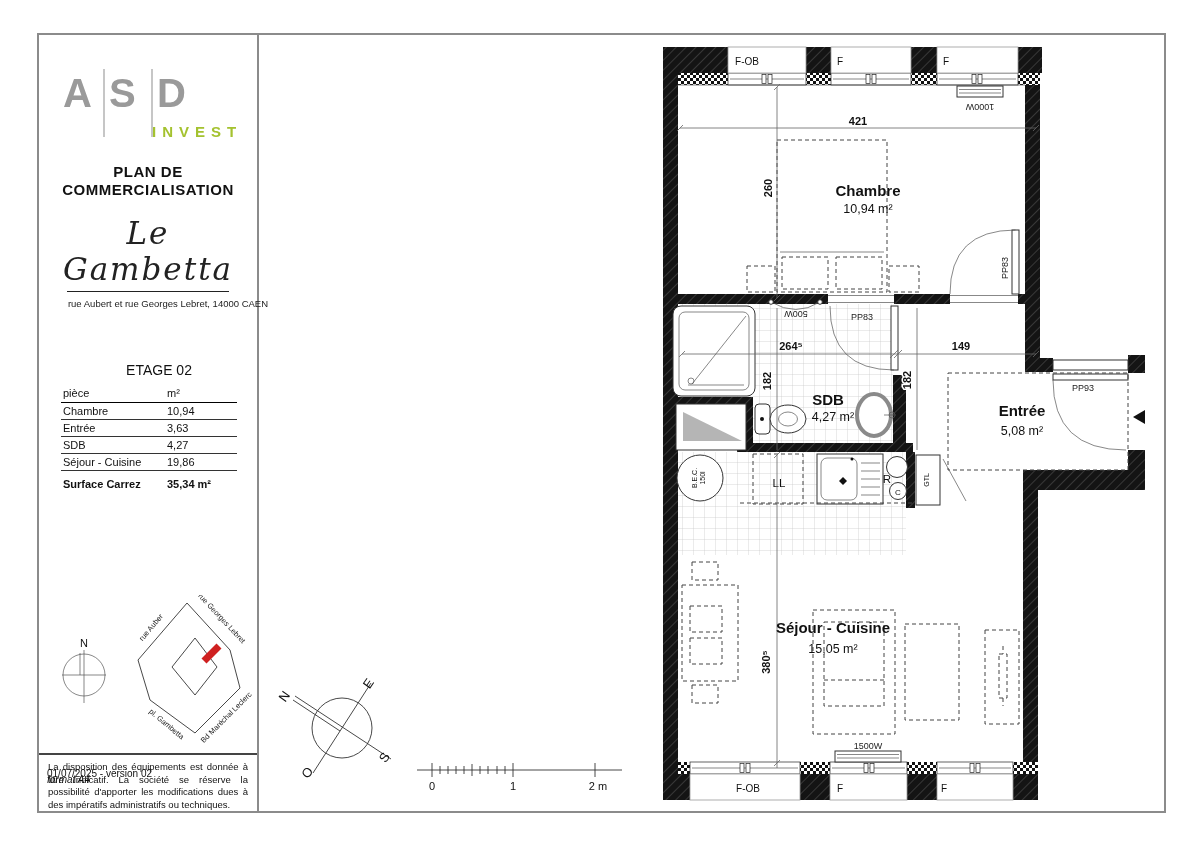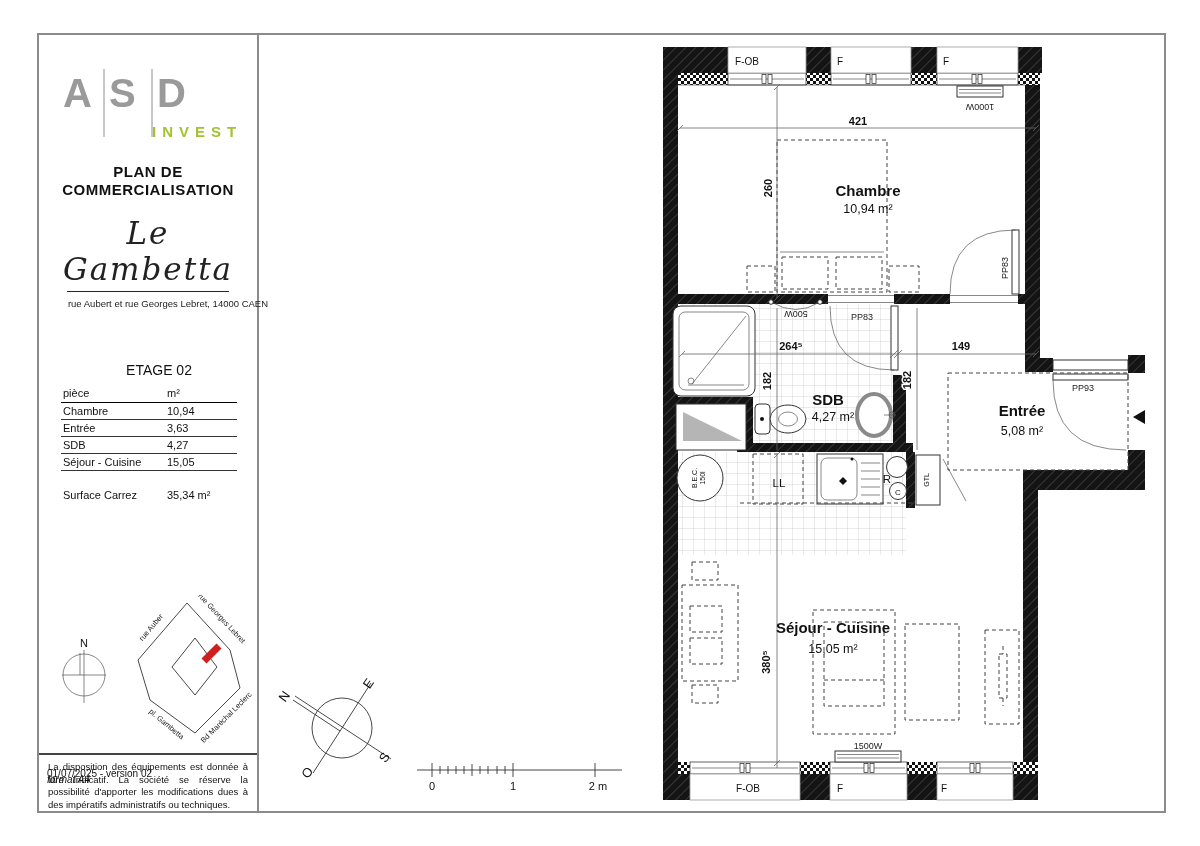--- a/index.html
+++ b/index.html
@@ -13,21 +13,21 @@
   .logo-sub{position:absolute;font-size:15px;font-weight:600;letter-spacing:6px;color:#a4c22f;}
   .doc-title{position:absolute;left:0;width:218px;text-align:center;font-size:15px;font-weight:bold;line-height:18px;letter-spacing:.5px;}
   .residence{position:absolute;left:0;width:218px;text-align:center;font-family:"DejaVu Serif",serif;font-style:italic;font-weight:400;font-size:31px;color:#222;letter-spacing:2px;}
   .sep{position:absolute;left:28px;width:162px;border-top:1.5px solid #222;}
   .address{position:absolute;left:0;width:218px;text-align:center;font-size:9.5px;color:#222;margin-left:20px;}
   .unit{position:absolute;left:0;width:218px;text-align:center;font-size:21px;font-weight:bold;letter-spacing:.5px;}
   .floor{position:absolute;left:0;width:240px;text-align:center;font-size:14px;}
   table.areas{position:absolute;left:22px;top:350px;width:176px;border-collapse:collapse;font-size:11px;}
   table.areas th{text-align:left;font-weight:normal;border-bottom:1.5px solid #000;padding:2px 0 3px 2px;}
   table.areas td{border-bottom:1px solid #333;padding:2px 0 2px 2px;}
-  table.areas tr.total td{border-bottom:none;border-top:0px;font-weight:normal;padding-top:18px;}
+  table.areas tr.total td{border-bottom:none;border-top:0px;font-weight:bold;padding-top:7px;}
   table.areas col.c1{width:104px;}
   .version-line{position:absolute;left:8px;font-size:10px;color:#111;margin-top:43px;}
   .format-line{position:absolute;left:8px;font-size:10px;font-style:italic;color:#111;margin-top:36px;}
   .disclaimer{position:absolute;left:0;top:718px;width:218px;height:58px;border-top:2px solid #444;box-sizing:border-box;
     padding:6px 9px;font-size:9.5px;line-height:12.5px;text-align:justify;}
   
   svg text{font-family:"Liberation Sans",sans-serif;fill:#111;}
   .wall{fill:url(#hatch);stroke:none;}
   .chk{fill:url(#chk);}
   .win{fill:#fff;stroke:#222;stroke-width:.7;}
@@ -92,21 +92,21 @@
       <tr>
         <td>Entrée</td>
         <td>3,63</td>
       </tr>
       <tr>
         <td>SDB</td>
         <td>4,27</td>
       </tr>
       <tr>
         <td>Séjour - Cuisine</td>
-        <td>15,05</td>
+        <td>19,86</td>
       </tr>
       <tr class="total">
         <td>Surface Carrez</td>
         <td>35,34 m²</td>
       </tr>
     </tbody>
       </table>
 
     <svg class="abs" style="left:0;top:560px" width="218" height="160" viewBox="0 560 218 160">
       <g>

